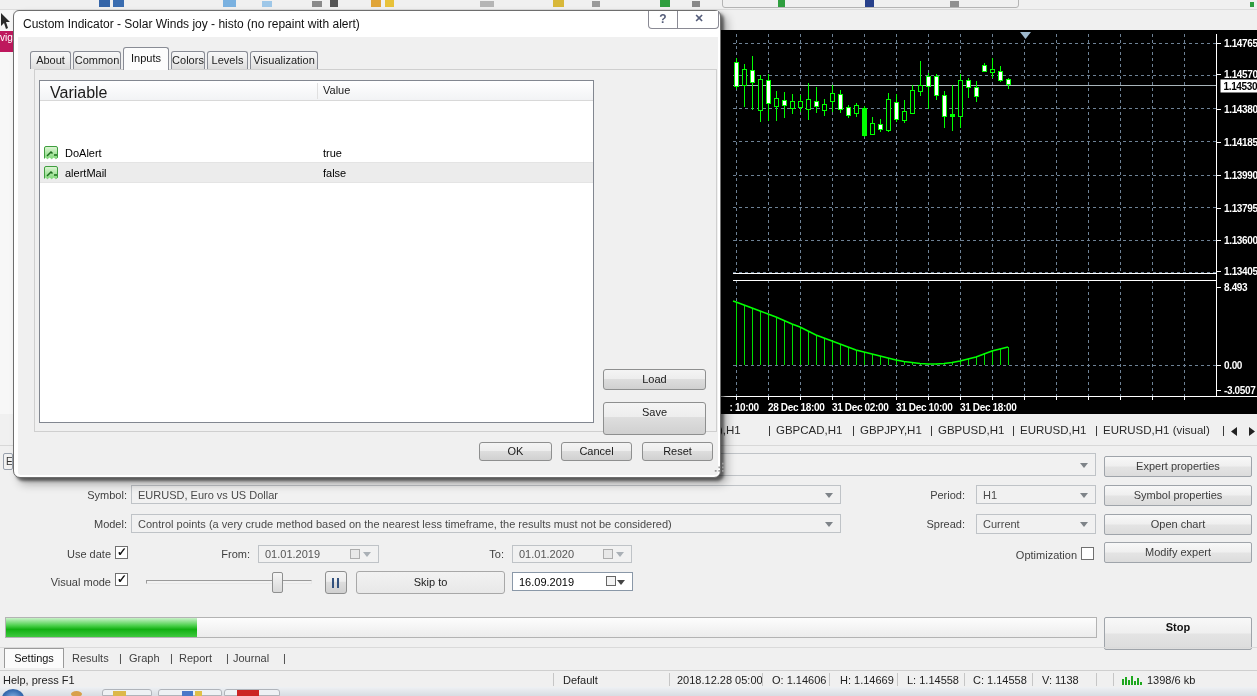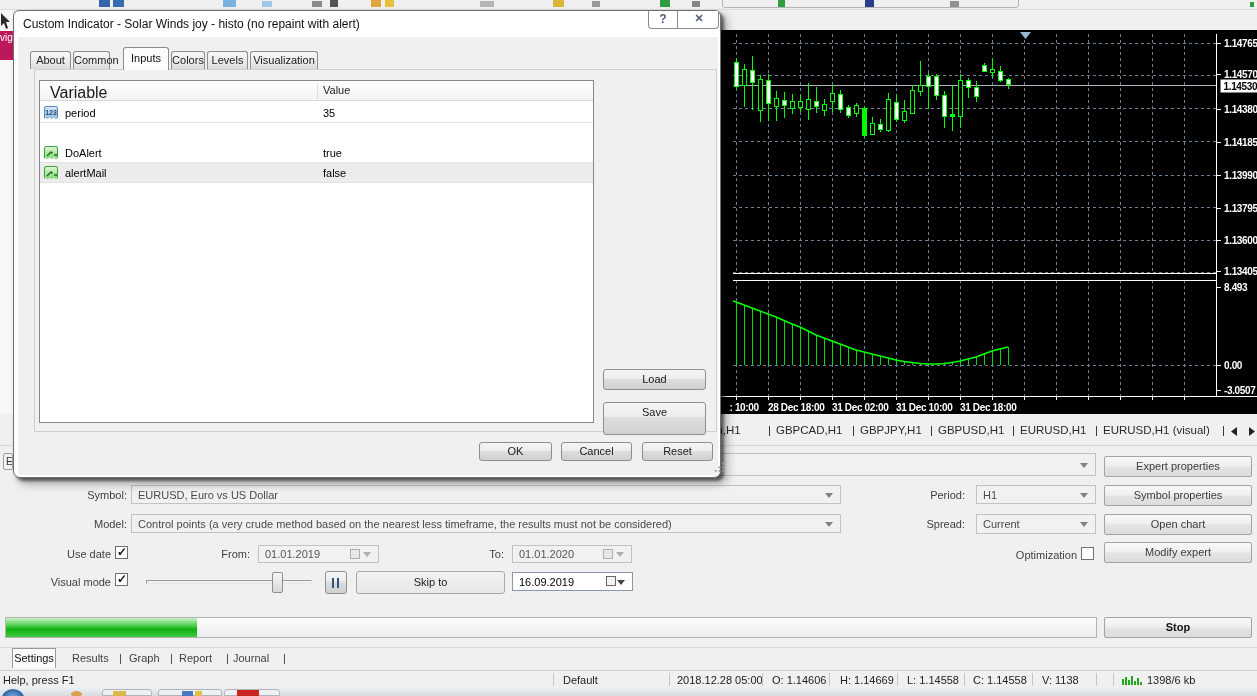--- a/index.html
+++ b/index.html
@@ -38,21 +38,21 @@
 <div class="abs" style="left:692px;top:1px;width:8px;height:6px;background:#888"></div>
 <div class="abs" style="left:778px;top:0px;width:7px;height:7px;background:#2f9e3f"></div>
 <div class="abs" style="left:865px;top:0px;width:9px;height:7px;background:#27408b"></div>
 <div class="abs" style="left:950px;top:1px;width:9px;height:6px;background:#909090"></div>
 <div class="abs" style="left:1250px;top:2px;width:4px;height:5px;background:#2f9e3f"></div>
 <div class="abs" style="left:722px;top:-5px;width:297px;height:13px;border:1px solid #b4b4b4;border-radius:3px"></div>
 <div class="abs" style="left:0;top:10px;width:13px;height:435px;background:#f7f7f7"></div>
 <svg class="abs" style="left:0;top:13px" width="12" height="17">
     <polygon points="1,0 1,13 4,10 6,16 8,15 6,9 10,9" fill="#2a2a2a"></polygon>
   </svg>
-<div class="abs" style="left:0;top:31px;width:13px;height:29px;background:#be185d;color:#fff;font-size:10px;line-height:13px;overflow:hidden">vig</div>
+<div class="abs" style="left:0;top:31px;width:13px;height:21px;background:#be185d;color:#fff;font-size:10px;line-height:13px;overflow:hidden">vig</div>
 <div class="abs" style="left:0;top:417px;width:13px;height:14px;font-size:11px;color:#222;overflow:hidden">Co</div>
 <div class="abs" style="left:3px;top:453px;width:10px;height:17px;border:1px solid #98a0ac;border-radius:2px;background:#f2f2f2;font-size:10px;color:#333;line-height:15px;padding-left:2px;overflow:hidden">E</div>
 <svg style="position:absolute;left:720px;top:30px" width="537" height="384">
 <rect x="0" y="0" width="537" height="384" fill="#000"></rect>
 <path d="M16.299999999999955 4V243M48.299999999999955 4V243M80.29999999999995 4V243M112.29999999999995 4V243M144.29999999999995 4V243M176.29999999999995 4V243M208.29999999999995 4V243M240.29999999999995 4V243M272.29999999999995 4V243M304.29999999999995 4V243M336.29999999999995 4V243M368.29999999999995 4V243M400.29999999999995 4V243M432.29999999999995 4V243M464.29999999999995 4V243M13 13H496M13 45.7H496M13 78.9H496M13 111.80000000000001H496M13 145.4H496M13 177.9H496M13 210H496M13 242H496M16.299999999999955 250V366M48.299999999999955 250V366M80.29999999999995 250V366M112.29999999999995 250V366M144.29999999999995 250V366M176.29999999999995 250V366M208.29999999999995 250V366M240.29999999999995 250V366M272.29999999999995 250V366M304.29999999999995 250V366M336.29999999999995 250V366M368.29999999999995 250V366M400.29999999999995 250V366M432.29999999999995 250V366M464.29999999999995 250V366M13 335H496" stroke="#6e8296" stroke-width="1" stroke-dasharray="3 3" fill="none" shape-rendering="crispEdges"></path>
 <path d="M13 243.5H496M13 250.5H496M0 366.5H537M496.5 4V366" stroke="#fff" stroke-width="1" fill="none" shape-rendering="crispEdges"></path>
 <path d="M13 55.5H496" stroke="#a8b4ba" stroke-width="1" shape-rendering="crispEdges"></path>
 <polygon points="300,2 311,2 305.5,9" fill="#9db7cc"></polygon>
 <path d="M16.5 28V59M24.5 34V77M32.5 26V80M40.5 45V92M48.5 44V91M56.5 61V91M64.5 62V88M72.5 64V84M80.5 65V82M88.5 53V90M96.5 57V83M104.5 69V86M112.5 55V82M120.5 60V83M128.5 75V88M136.5 73V87M144.5 76V107M152.5 87V105M160.5 89V102M168.5 63V102M176.5 64V92M184.5 70V93M192.5 55V84M200.5 31V66M208.5 43V79M216.5 44V70M224.5 61V98M232.5 55V101M240.5 44V98M248.5 48V68M256.5 51V72M264.5 33V42M272.5 28V48M280.5 36V52M288.5 48V59" stroke="#00ff00" stroke-width="1" fill="none" shape-rendering="crispEdges"></path>
 <rect x="14" y="32" width="4" height="24" fill="#ffffff" stroke="#00ff00" stroke-width="1" shape-rendering="crispEdges"></rect>
@@ -185,23 +185,23 @@
   </div>
 <div class="btn" style="left:356px;top:571px;width:149px;height:23px;line-height:21px;background:linear-gradient(#f2f2f2,#e8e8e8);border-color:#a8a8a8">Skip to</div>
 <div class="abs" style="left:512px;top:572px;width:121px;height:19px;border:1px solid #8a98a8;background:#fff;font-size:11px;color:#000">
     <div class="abs" style="left:6px;top:3px">16.09.2019</div>
     <div class="abs" style="right:16px;top:3px;width:10px;height:10px;border:1px solid #666;background:#f4f4f4"></div>
     <div class="carr" style="border-top-color:#444"></div>
   </div>
 <div class="abs" style="left:5px;top:617px;width:1092px;height:21px;border:1px solid #b3b3b3;background:linear-gradient(#fdfdfd,#ececec)">
     <div class="abs" style="left:0;top:0;width:191px;height:19px;background:linear-gradient(#c9f2c9 0%,#4cd04c 40%,#12b012 60%,#3fc93f 100%)"></div>
   </div>
-<div class="btn2" style="left:1104px;top:617px;width:148px;height:21px;line-height:19px;font-weight:bold;color:#111">Stop</div>
+<div class="btn2" style="left:1104px;top:617px;width:148px;height:33px;line-height:19px;font-weight:bold;color:#111">Stop</div>
 <div class="abs" style="left:0;top:647px;width:1257px;height:1px;background:#dadada"></div>
-<div class="abs" style="left:12px;top:648px;width:44px;height:20px;background:#fbfbfb;border:1px solid #9a9a9a;border-bottom:none;font-size:11px;color:#111;text-align:center;line-height:19px">Settings</div>
+<div class="abs" style="left:4px;top:648px;width:60px;height:20px;background:#fbfbfb;border:1px solid #9a9a9a;border-bottom:none;font-size:11px;color:#111;text-align:center;line-height:19px">Settings</div>
 <div class="lbl" style="left:72px;top:652px">Results</div>
 <div class="lbl" style="left:119px;top:652px">|</div>
 <div class="lbl" style="left:129px;top:652px">Graph</div>
 <div class="lbl" style="left:170px;top:652px">|</div>
 <div class="lbl" style="left:179px;top:652px">Report</div>
 <div class="lbl" style="left:226px;top:652px">|</div>
 <div class="lbl" style="left:233px;top:652px">Journal</div>
 <div class="lbl" style="left:283px;top:652px">|</div>
 <div class="abs" style="left:0;top:670px;width:1257px;height:18px;background:#f0f0f0;border-top:1px solid #cfcfcf"></div>
 <div class="lbl" style="left:3px;top:674px;color:#222">Help, press F1</div>
@@ -237,37 +237,32 @@
 <div class="abs" style="left:237px;top:690px;width:22px;height:6px;background:#cc2424"></div>
 <div class="abs" style="left:13px;top:10px;width:708px;height:468px;background:#fff;border:1px solid #6e6e6e;border-radius:6px 6px 7px 7px;box-shadow:3px 3px 3px rgba(0,0,0,.5),6px 6px 10px rgba(0,0,0,.3)">
 <div class="abs" style="left:9px;top:6px;font-size:12px;color:#101010;white-space:nowrap">Custom Indicator - Solar Winds joy - histo (no repaint with alert)</div>
 <div class="abs" style="left:634px;top:0;width:71px;height:18px;border:1px solid #8a8a94;border-top:none;border-radius:0 0 4px 4px;background:#fff">
       <div class="abs" style="left:28px;top:0;width:1px;height:17px;background:#8a8a94"></div>
       <div class="abs" style="left:0;top:1px;width:28px;text-align:center;font-size:12px;font-weight:bold;color:#555d7a">?</div>
       <div class="abs" style="left:29px;top:1px;width:42px;text-align:center;font-size:11px;font-weight:bold;color:#555d7a">✕</div>
     </div>
 <div class="abs" style="left:4px;top:26px;width:700px;height:438px;background:#f0f0f0;border-radius:0 0 3px 3px">
 <div class="abs" style="left:12px;top:14px;width:41px;height:18px;background:linear-gradient(#f8f8f8,#ebebeb 55%,#dcdcdc);border:1px solid #898c95;border-bottom:none;border-radius:3px 3px 0 0;font-size:11px;color:#222;text-align:center;line-height:17px">About</div>
-<div class="abs" style="left:55px;top:14px;width:37px;height:18px;background:linear-gradient(#f8f8f8,#ebebeb 55%,#dcdcdc);border:1px solid #898c95;border-bottom:none;border-radius:3px 3px 0 0;font-size:11px;color:#222;text-align:center;line-height:17px">Common</div>
+<div class="abs" style="left:55px;top:14px;width:48px;height:18px;background:linear-gradient(#f8f8f8,#ebebeb 55%,#dcdcdc);border:1px solid #898c95;border-bottom:none;border-radius:3px 3px 0 0;font-size:11px;color:#222;text-align:center;line-height:17px">Common</div>
 <div class="abs" style="left:105px;top:10px;width:46px;height:23px;background:#fcfcfc;border:1px solid #898c95;border-bottom:none;border-radius:3px 3px 0 0;font-size:11px;color:#111;text-align:center;line-height:20px;z-index:3">Inputs</div>
 <div class="abs" style="left:153px;top:14px;width:34px;height:18px;background:linear-gradient(#f8f8f8,#ebebeb 55%,#dcdcdc);border:1px solid #898c95;border-bottom:none;border-radius:3px 3px 0 0;font-size:11px;color:#222;text-align:center;line-height:17px">Colors</div>
 <div class="abs" style="left:189px;top:14px;width:41px;height:18px;background:linear-gradient(#f8f8f8,#ebebeb 55%,#dcdcdc);border:1px solid #898c95;border-bottom:none;border-radius:3px 3px 0 0;font-size:11px;color:#222;text-align:center;line-height:17px">Levels</div>
 <div class="abs" style="left:232px;top:14px;width:68px;height:18px;background:linear-gradient(#f8f8f8,#ebebeb 55%,#dcdcdc);border:1px solid #898c95;border-bottom:none;border-radius:3px 3px 0 0;font-size:11px;color:#222;text-align:center;line-height:17px">Visualization</div>
 <div class="abs" style="left:16px;top:32px;width:683px;height:363px;border:1px solid #cfcfcf;background:#f0f0f0;z-index:1"></div>
 <div class="abs" style="left:21px;top:43px;width:555px;height:343px;border:1px solid #828790;background:#fff;z-index:2">
 <div class="abs" style="left:0;top:0;width:553px;height:20px;background:linear-gradient(#fff,#f2f3f5);border-bottom:1px solid #d8d8d8">
           <div class="abs" style="left:277px;top:2px;width:1px;height:16px;background:#e0e0e0"></div>
           <div class="abs" style="left:10px;top:3px;font-size:16px;color:#1a1a1a">Variable</div>
           <div class="abs" style="left:283px;top:3px;font-size:11px;color:#1a1a1a">Value</div>
         </div>
-<div class="abs" style="left:0;top:22px;width:553px;height:20px;background:#fff;border-bottom:1px solid #e4e4e4">
-<div class="abs" style="left:4px;top:3px;width:14px;height:14px;border:1px solid #5a87b8;border-radius:2px;background:linear-gradient(#d8e9f8,#8fbce0);clip-path:polygon(0 0,100% 0,100% 82%,85% 95%,70% 82%,55% 95%,40% 82%,25% 95%,10% 82%,0 95%);font-size:7px;font-weight:bold;color:#234a70;text-align:center;line-height:11px">123</div>
-<div class="abs" style="left:25px;top:4px;font-size:11px;color:#000">period</div>
-<div class="abs" style="left:283px;top:4px;font-size:11px;color:#000">35</div>
-</div>
 <div class="abs" style="left:0;top:62px;width:553px;height:20px;background:#fff;border-bottom:1px solid #e4e4e4">
 <div class="abs" style="left:4px;top:3px;width:14px;height:14px;border:1px solid #3f9e3f;border-radius:2px;background:linear-gradient(#ddf4d4,#7fd878);clip-path:polygon(0 0,100% 0,100% 82%,85% 95%,70% 82%,55% 95%,40% 82%,25% 95%,10% 82%,0 95%)"><svg width="14" height="14">
               <path d="M2 9 L6 5 L7.5 6.5 M9 8 h3" stroke="#1d6e1d" stroke-width="1.5" fill="none"></path>
             </svg></div>
 <div class="abs" style="left:25px;top:4px;font-size:11px;color:#000">DoAlert</div>
 <div class="abs" style="left:283px;top:4px;font-size:11px;color:#000">true</div>
 </div>
 <div class="abs" style="left:0;top:82px;width:553px;height:20px;background:#ececec;border-bottom:1px solid #e4e4e4">
 <div class="abs" style="left:4px;top:3px;width:14px;height:14px;border:1px solid #3f9e3f;border-radius:2px;background:linear-gradient(#ddf4d4,#7fd878);clip-path:polygon(0 0,100% 0,100% 82%,85% 95%,70% 82%,55% 95%,40% 82%,25% 95%,10% 82%,0 95%)"><svg width="14" height="14">
               <path d="M2 9 L6 5 L7.5 6.5 M9 8 h3" stroke="#1d6e1d" stroke-width="1.5" fill="none"></path>

